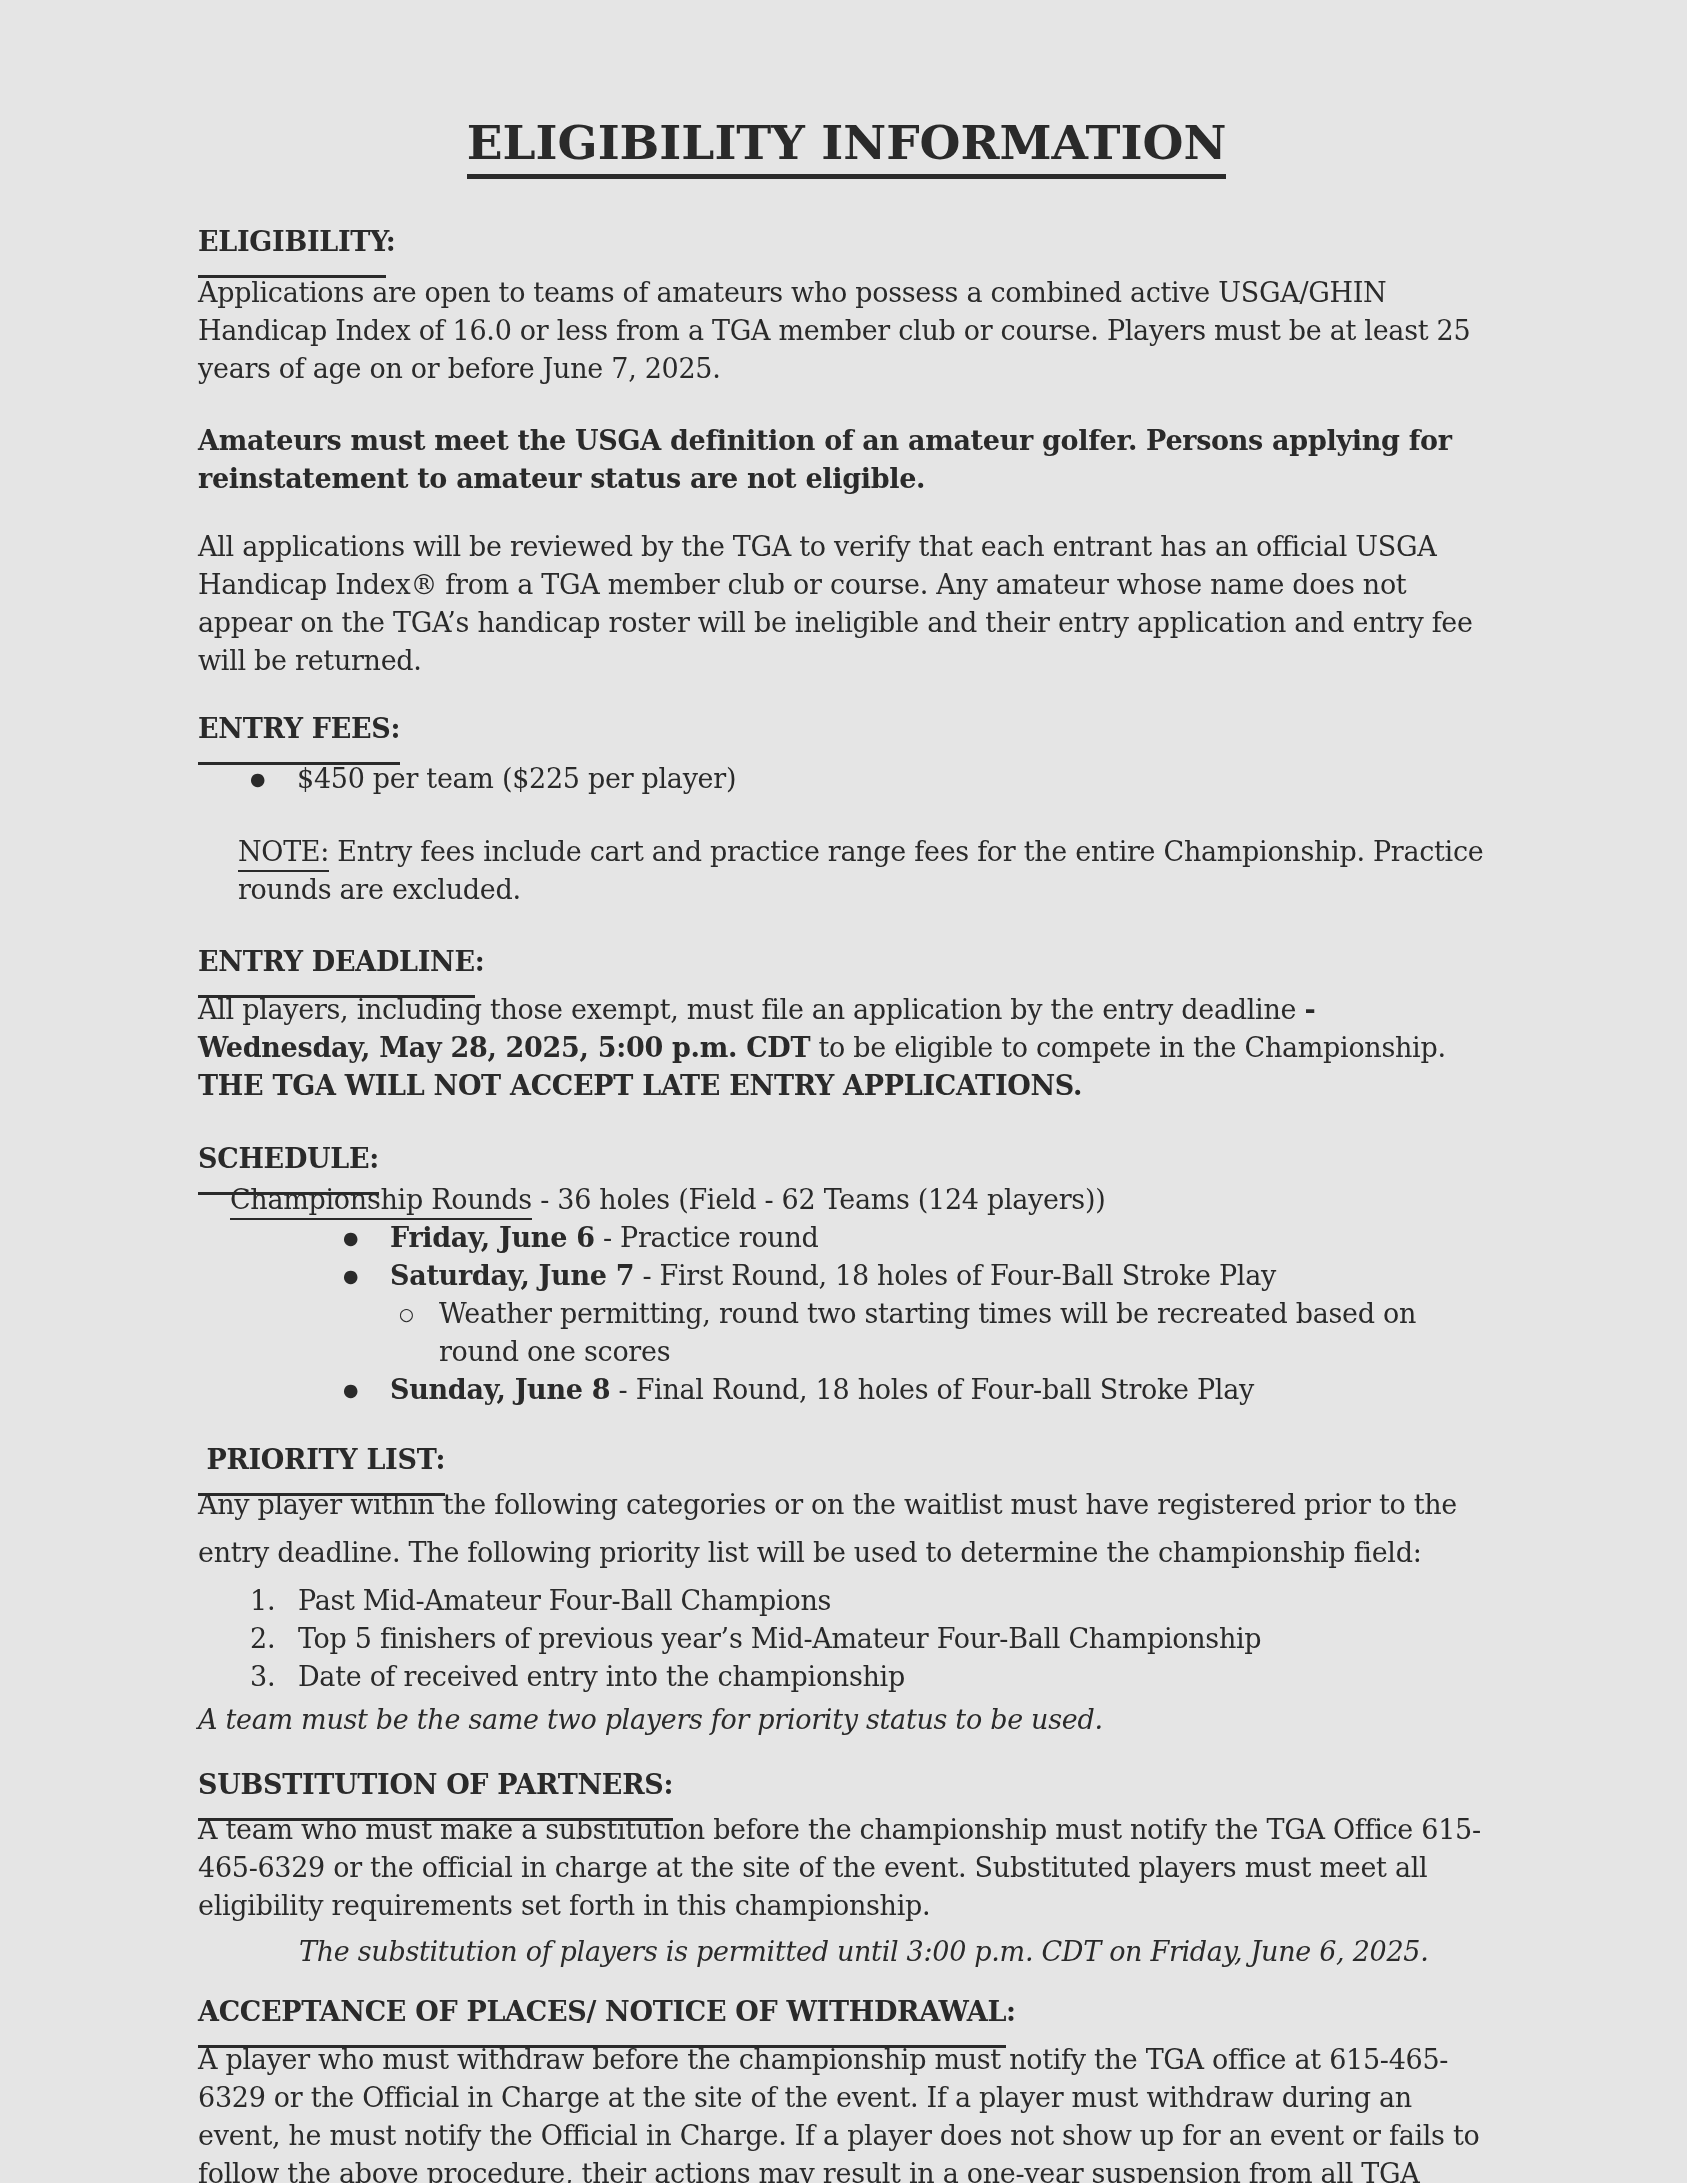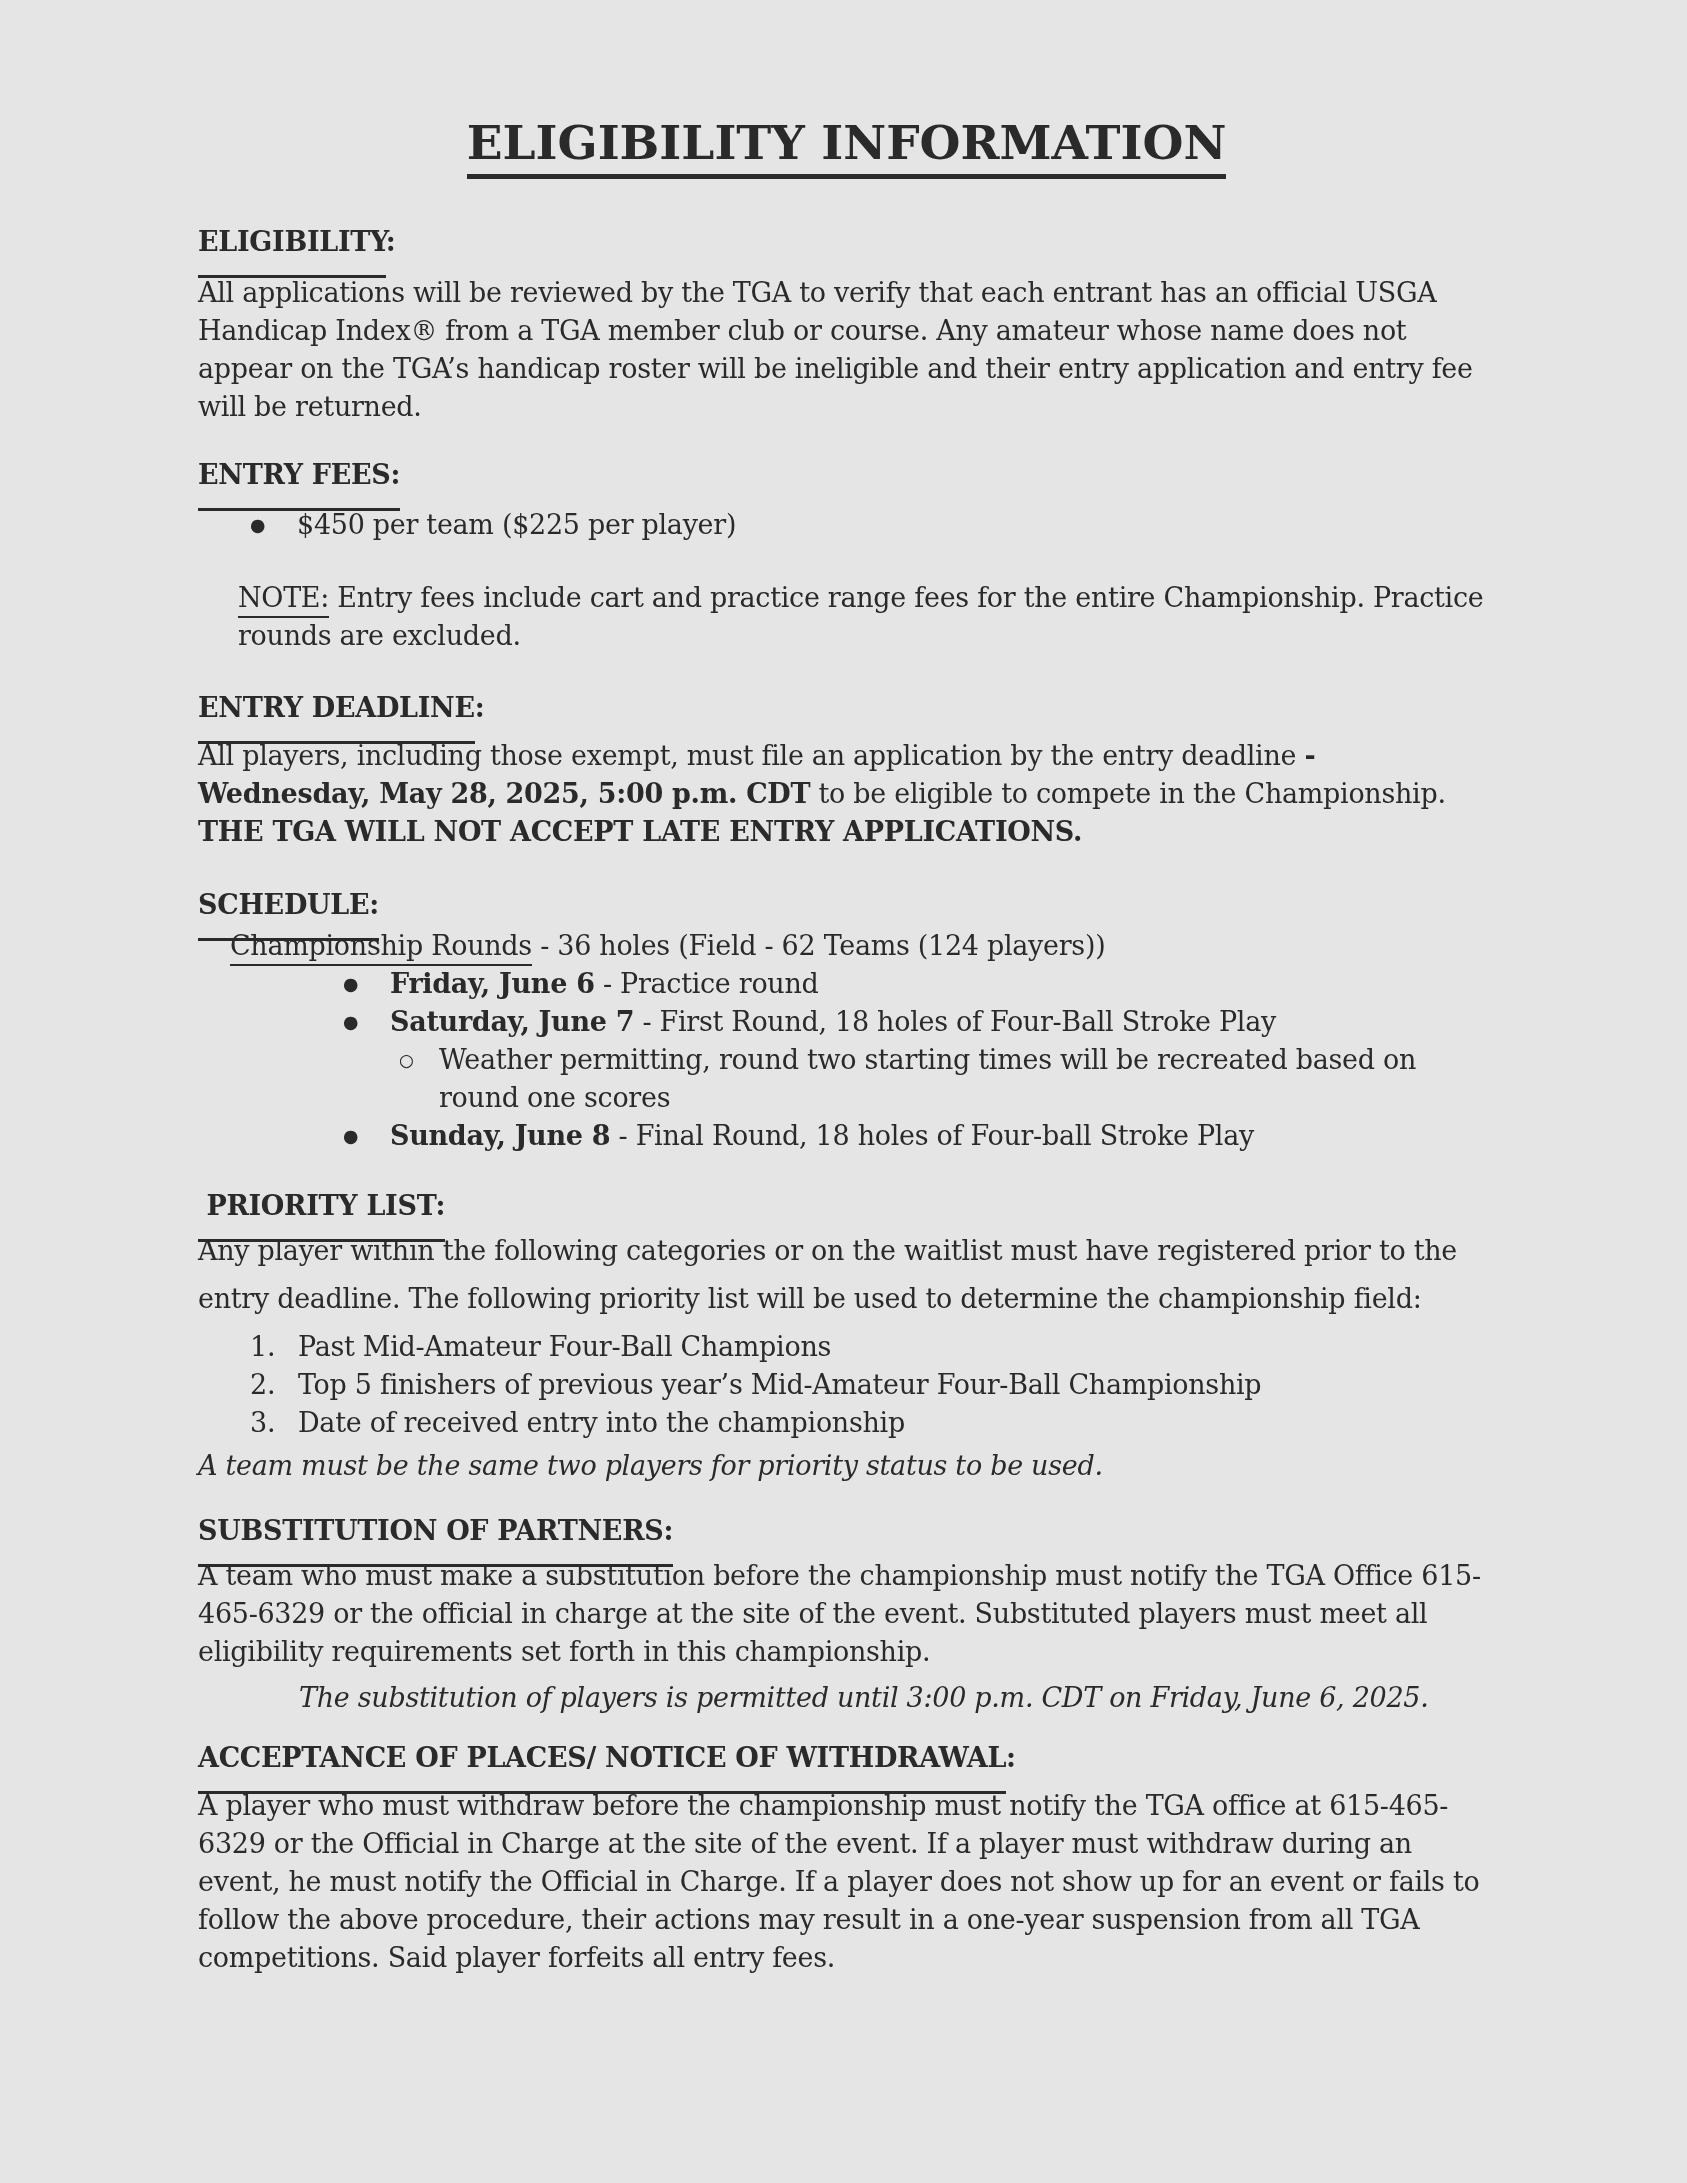--- a/index.html
+++ b/index.html
@@ -73,20 +73,22 @@
 <body>
 
 <div class="page">
 
   <div class="title-row">
     <span class="title-text">ELIGIBILITY INFORMATION</span>
   </div>
 
   <section>
     <h2 class="mb16"><span class="hu">ELIGIBILITY</span><span>:</span></h2>
+    <p class="mb40">Applications are open to teams of amateurs who possess a combined active USGA/GHIN Handicap Index of 16.0 or less from a TGA member club or course. Players must be at least 25 years of age on or before June 7, 2025.</p>
+    <p class="bold mb36">Amateurs must meet the USGA definition of an amateur golfer. Persons applying for reinstatement to amateur status are not eligible.</p>
     <p class="mb36">All applications will be reviewed by the TGA to verify that each entrant has an official USGA Handicap Index®  from a TGA member club or course. Any amateur whose name does not appear on the TGA’s handicap roster will be ineligible and their entry application and entry fee will be returned.</p>
   </section>
 
   <section>
     <h2 class="mb14"><span class="hu"><span>ENTRY FEES</span><span>:</span></span></h2>
     <div class="li l1 mb42">
       <span class="marker">●</span>
       <span class="li-text">$450 per team ($225 per player)</span>
     </div>
     <p class="indent-note mb40"><span class="u">NOTE:</span><span> Entry fees include cart and practice range fees for the entire Championship. Practice rounds are excluded.</span></p>

